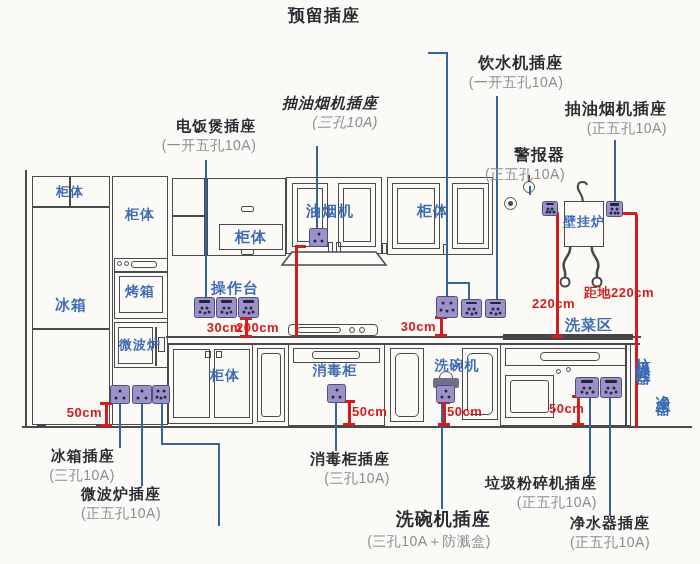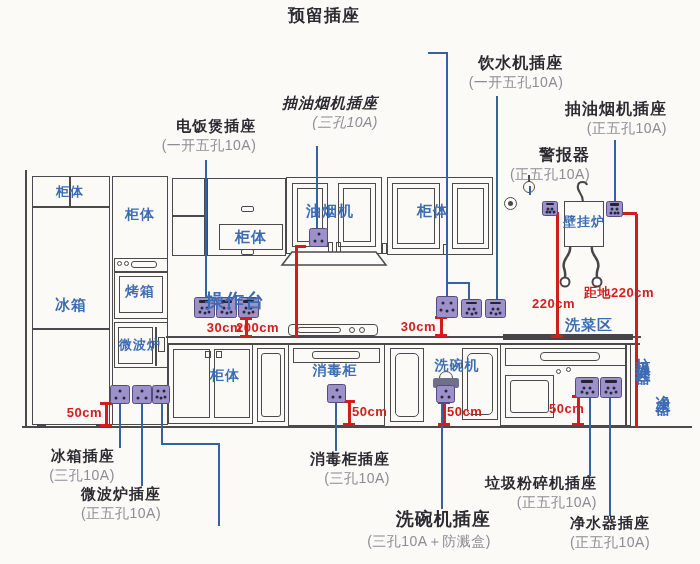--- a/index.html
+++ b/index.html
@@ -270,21 +270,21 @@
       <div class="dot" style="left: 75%; top: 76%;"></div>
     </div>
     <div class="blab" style="font-size: 13px; left: 70px; top: 192px;">柜体</div>
     <div class="blab" style="font-size: 15px; left: 71px; top: 305px;">冰箱</div>
     <div class="blab" style="font-size: 14px; left: 140px; top: 215px;">柜体</div>
     <div class="blab" style="font-size: 14px; left: 140px; top: 292px;">烤箱</div>
     <div class="blab" style="font-size: 13px; left: 140px; top: 345px;">微波炉</div>
     <div class="blab" style="font-size: 15px; left: 251px; top: 237px;">柜体</div>
     <div class="blab" style="font-size: 15px; left: 330px; top: 211px;">油烟机</div>
     <div class="blab" style="font-size: 15px; left: 433px; top: 211px;">柜体</div>
-    <div class="blab" style="font-size: 19px; left: 235px; top: 301px;">操作台</div>
+    <div class="blab" style="font-size: 15px; left: 235px; top: 288px;">操作台</div>
     <div class="blab" style="font-size: 13px; left: 584px; top: 222px;">壁挂炉</div>
     <div class="blab" style="font-size: 15px; left: 589px; top: 325px;">洗菜区</div>
     <div class="blab" style="font-size: 14px; left: 335px; top: 371px;">消毒柜</div>
     <div class="blab" style="font-size: 14px; left: 225px; top: 376px;">柜体</div>
     <div class="blab" style="font-size: 14px; left: 457px; top: 366px;">洗碗机</div>
     <div class="blabv" style="font-size: 15px; left: 633px; top: 346px;">垃圾处理器</div>
     <div class="blabv" style="font-size: 15px; left: 653px; top: 383px;">净水器</div>
     <div class="callout" style="left: 324px; top: 6px;">
       <div class="ct" style="font-size: 17px;">预留插座</div>
     </div>
@@ -297,21 +297,21 @@
       <div class="cs" style="font-size: 14px;">(正五孔10A)</div>
     </div>
     <div class="callout" style="left: 209px; top: 117px;">
       <div class="ct" style="font-size: 15px;">电饭煲插座</div>
       <div class="cs" style="font-size: 14px;">(一开五孔10A)</div>
     </div>
     <div class="callout" style="left: 330px; top: 94px; font-style: italic;">
       <div class="ct" style="font-size: 15px;">抽油烟机插座</div>
       <div class="cs" style="font-size: 14px;">(三孔10A)</div>
     </div>
-    <div class="callout" style="left: 550px; top: 145px;">
+    <div class="callout" style="left: 525px; top: 145px;">
       <div class="ct" style="font-size: 16px;">警报器</div>
       <div class="cs" style="font-size: 14px;">(正五孔10A)</div>
     </div>
     <div class="callout" style="left: 82px; top: 447px;">
       <div class="ct" style="font-size: 15px;">冰箱插座</div>
       <div class="cs" style="font-size: 14px;">(三孔10A)</div>
     </div>
     <div class="callout" style="left: 121px; top: 485px;">
       <div class="ct" style="font-size: 15px;">微波炉插座</div>
       <div class="cs" style="font-size: 14px;">(正五孔10A)</div>

